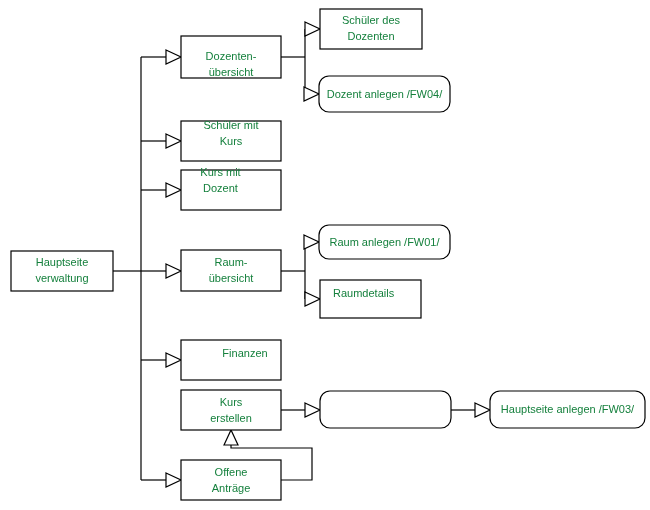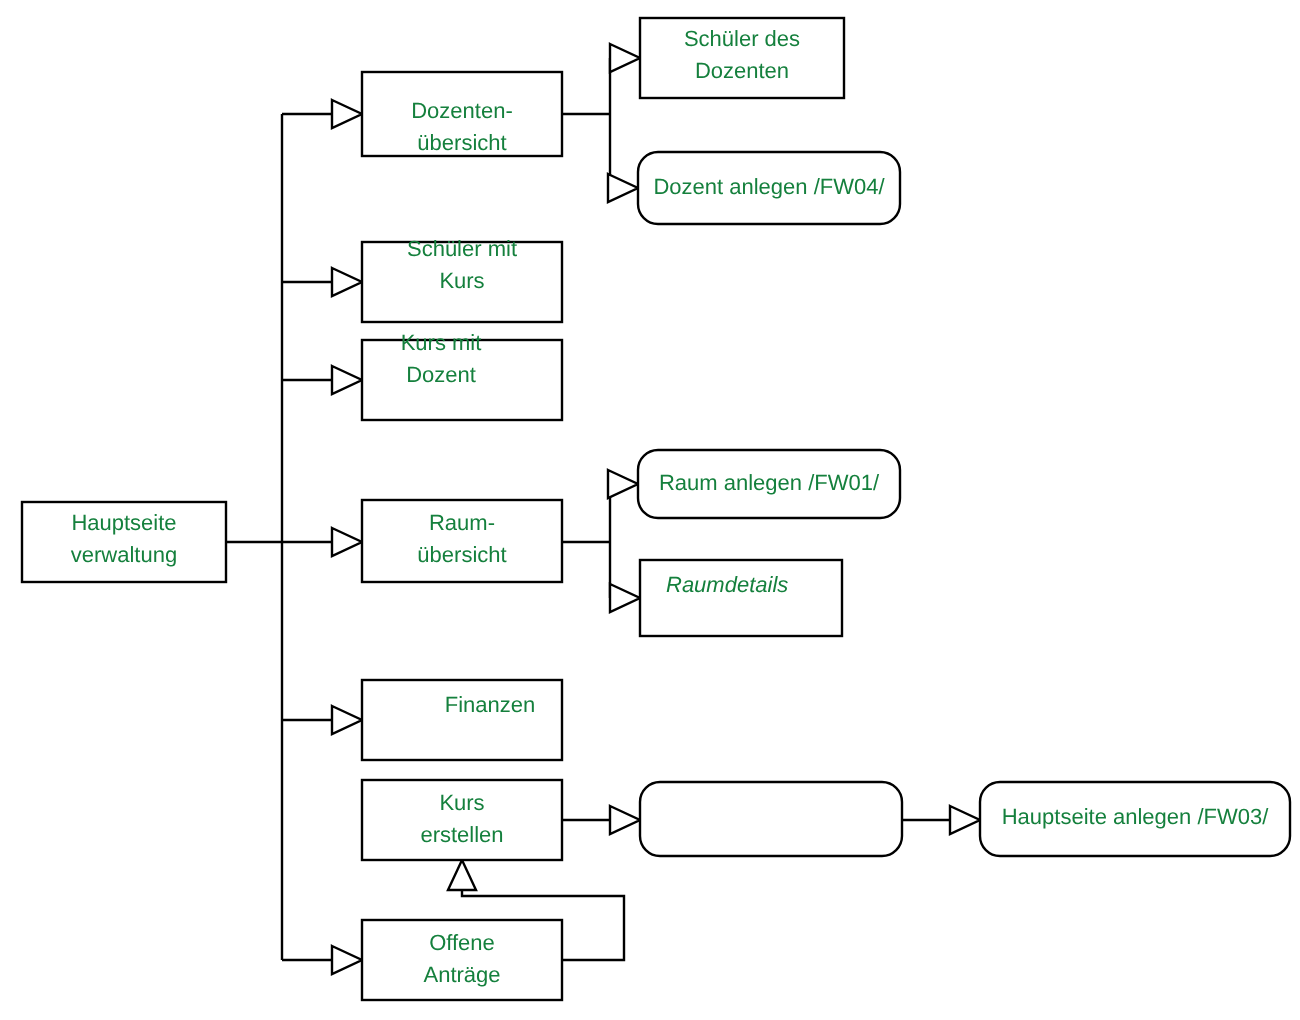--- a/index.html
+++ b/index.html
@@ -117,21 +117,21 @@
 Kurs</div>
 
   <div class="node-label" style="left:181px;top:164px;width:79px;">Kurs mit
 Dozent</div>
 
   <div class="node-label" style="left:181px;top:254px;width:100px;text-align:center;">Raum-
 übersicht</div>
 
   <div class="node-label" style="left:319px;top:234px;width:131px;">Raum anlegen /FW01/</div>
 
-  <div class="node-label left" style="left:333px;top:285px;width:88px;font-style:italic;">Raumdetails</div>
+  <div class="node-label left" style="left:333px;top:285px;width:88px;">Raumdetails</div>
 
   <div class="node-label" style="left:181px;top:345px;width:100px;padding-left:14px;">Finanzen</div>
 
   <div class="node-label" style="left:181px;top:394px;width:100px;">Kurs
 erstellen</div>
 
 
   <div class="node-label" style="left:490px;top:401px;width:155px;">Hauptseite anlegen /FW03/</div>
 
   <div class="node-label" style="left:181px;top:464px;width:100px;">Offene

